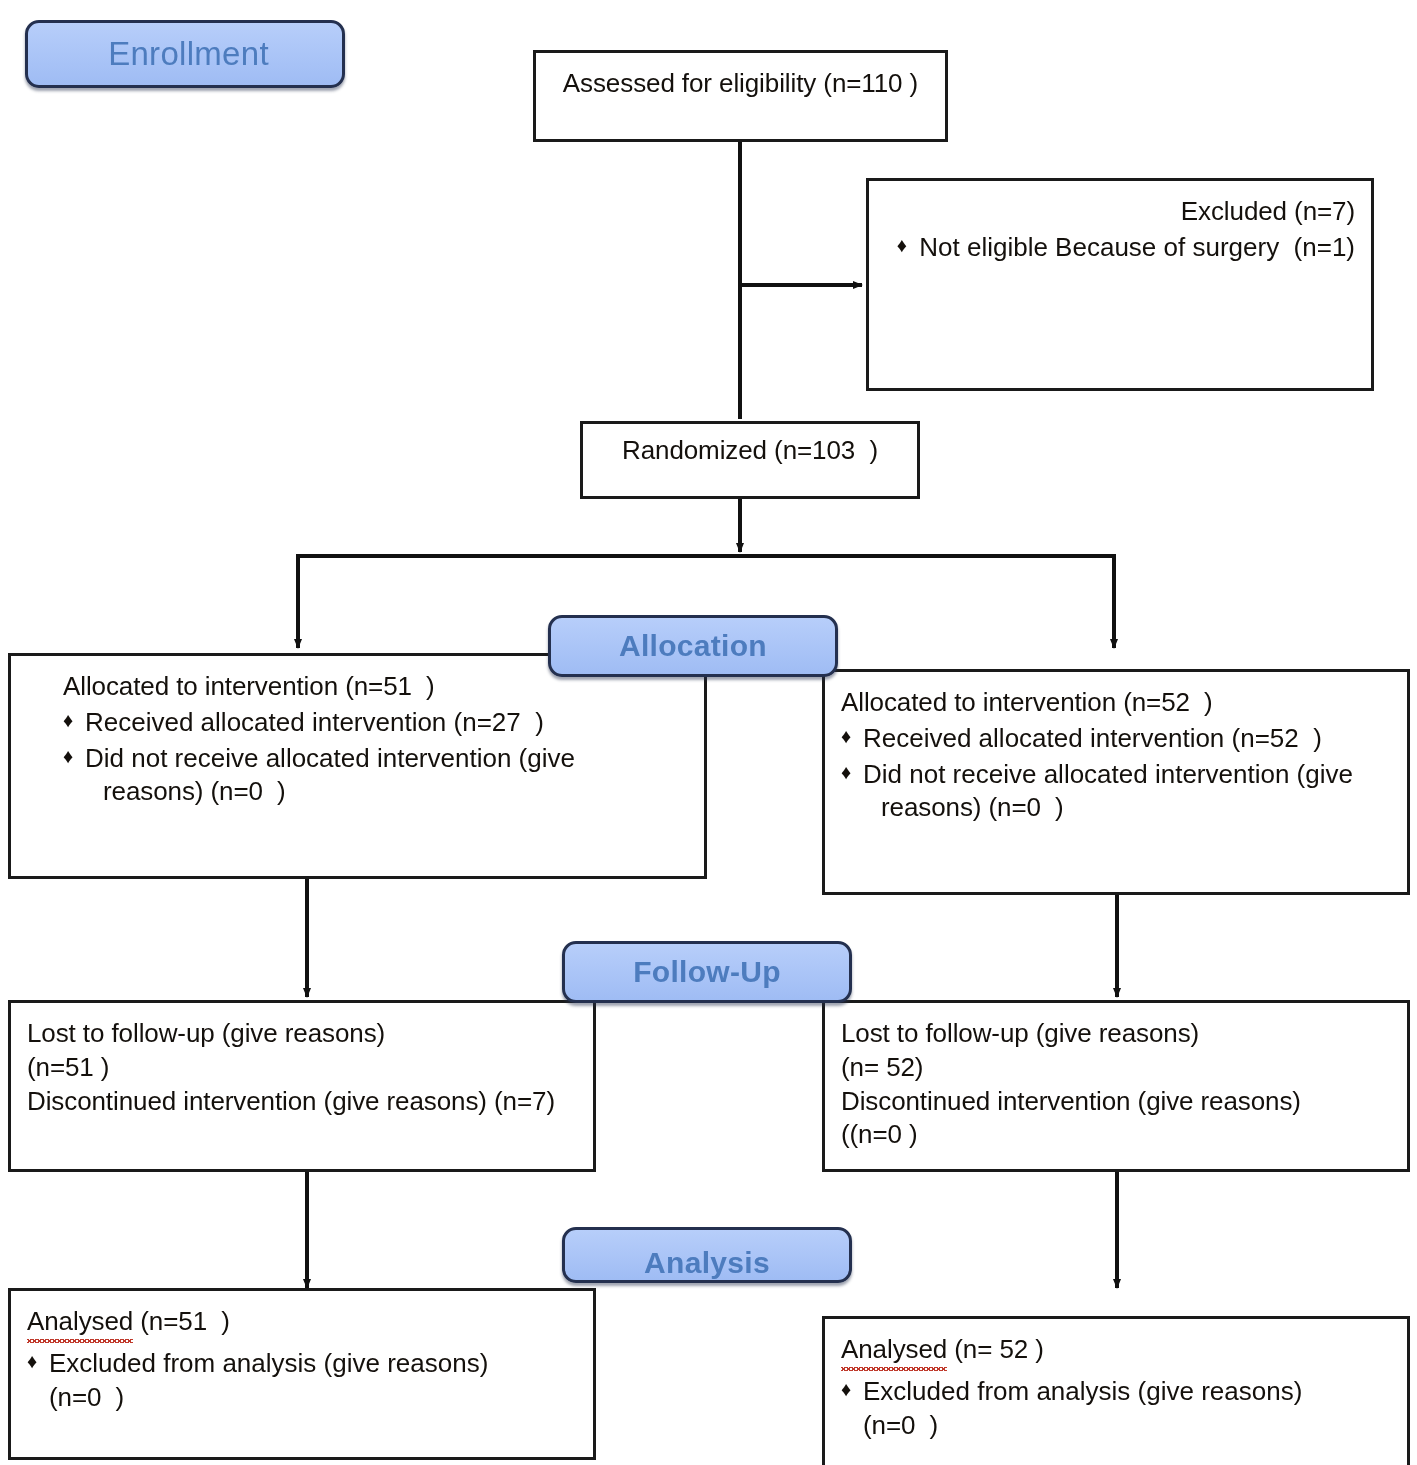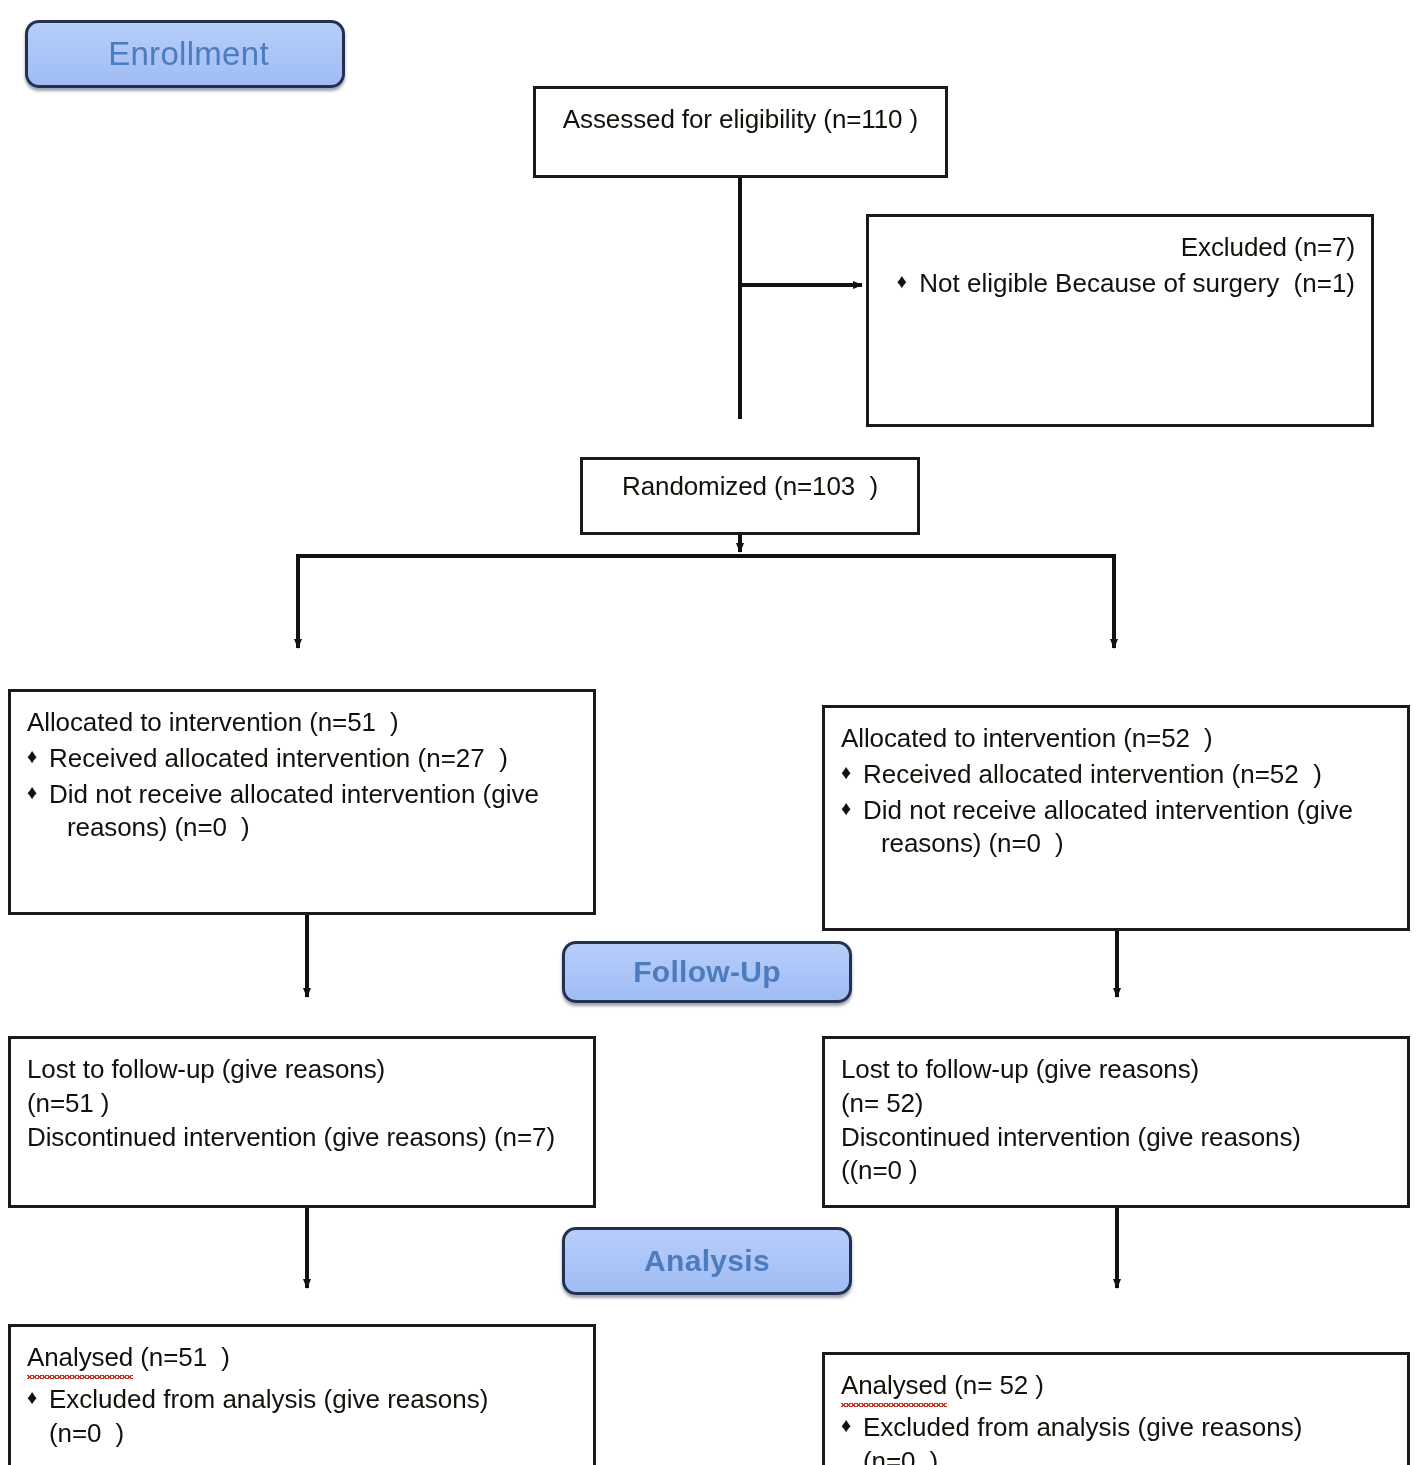--- a/index.html
+++ b/index.html
@@ -29,21 +29,20 @@
     pointer-events: none;
   }
   
   .box {
     position: absolute;
     box-sizing: border-box;
     background: #ffffff;
     border: 3px solid #1a1a1a;
     z-index: 2;
     color: #14100c;
-    margin-top: 36px;
   }
   .box-inner {
     padding: 14px 16px 8px 16px;
   }
   .line {
     font-size: 26px;
     line-height: 1.30;
     white-space: pre-wrap;
     color: #14100c;
     letter-spacing: -0.1px;
@@ -146,26 +145,29 @@
 
     <line x1="307" y1="1172" x2="307" y2="1288" stroke="#111111" stroke-width="4" marker-end="url(#arrowhead)"></line>
 
     <line x1="1117" y1="1172" x2="1117" y2="1288" stroke="#111111" stroke-width="4" marker-end="url(#arrowhead)"></line>
   </svg>
 
   <div class="badge enrollment" style="left:25px; top:20px; width:320px; height:68px;padding-left:7px;">
     <span class="badge-label">Enrollment</span>
   </div>
 
+  <div class="badge" style="left:548px; top:615px; width:290px; height:62px;">
+    <span class="badge-label">Allocation</span>
+  </div>
 
   <div class="badge" style="left:562px; top:941px; width:290px; height:62px;">
     <span class="badge-label">Follow-Up</span>
   </div>
 
-  <div class="badge" style="left:562px; top:1227px; width:290px; height:68px;">
+  <div class="badge" style="left:562px; top:1227px; width:290px; height:56px;align-items:flex-end;">
     <span class="badge-label">Analysis</span>
   </div>
 
   <div class="box" style="left:533px; top:50px; width:415px; height:92px;">
     <div class="box-inner">
       <div class="line center">Assessed for eligibility (n=110 )</div>
     </div>
   </div>
 
   <div class="box" style="left:866px; top:178px; width:508px; height:213px;text-align:right;">
@@ -177,21 +179,21 @@
       </div>
     </div>
   </div>
 
   <div class="box" style="left:580px; top:421px; width:340px; height:78px;">
     <div class="box-inner" style="padding-top:10px;">
       <div class="line center">Randomized (n=103  )</div>
     </div>
   </div>
 
-  <div class="box" style="left:8px; top:653px; width:588px; height:226px;">
+  <div class="box" style="left:8px; top:653px; width:699px; height:226px;padding-left:36px;">
     <div class="box-inner">
       <div class="line">Allocated to intervention (n=51  )</div>
       <div class="bullet-row">
         <span class="bullet-mark">♦</span>
         <span class="bullet-text">Received allocated intervention (n=27  )</span>
       </div>
       <div class="bullet-row">
         <span class="bullet-mark">♦</span>
         <span class="bullet-text">Did not receive allocated intervention (give</span>
       </div>

